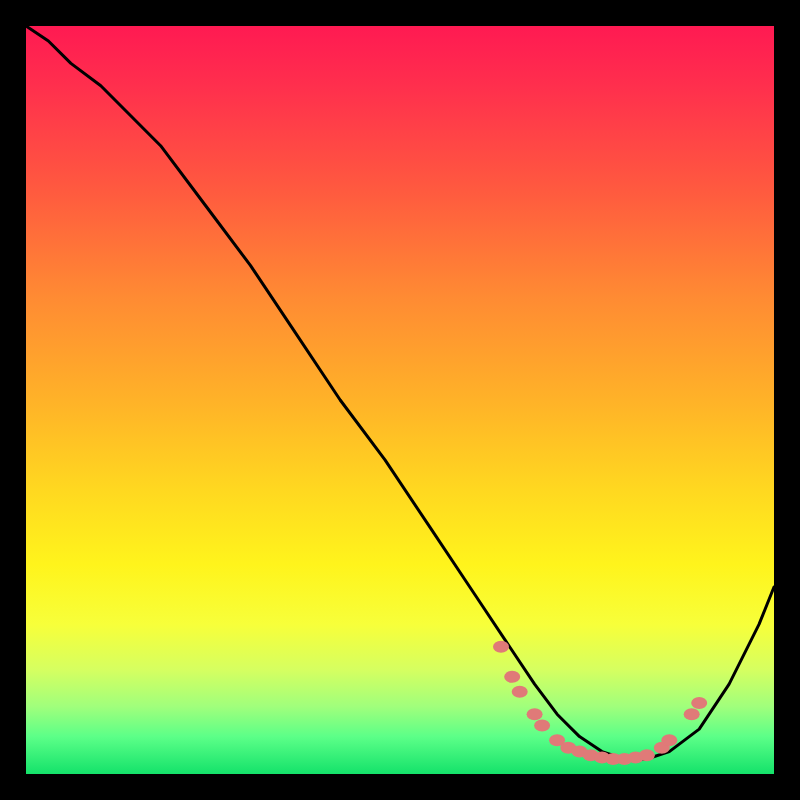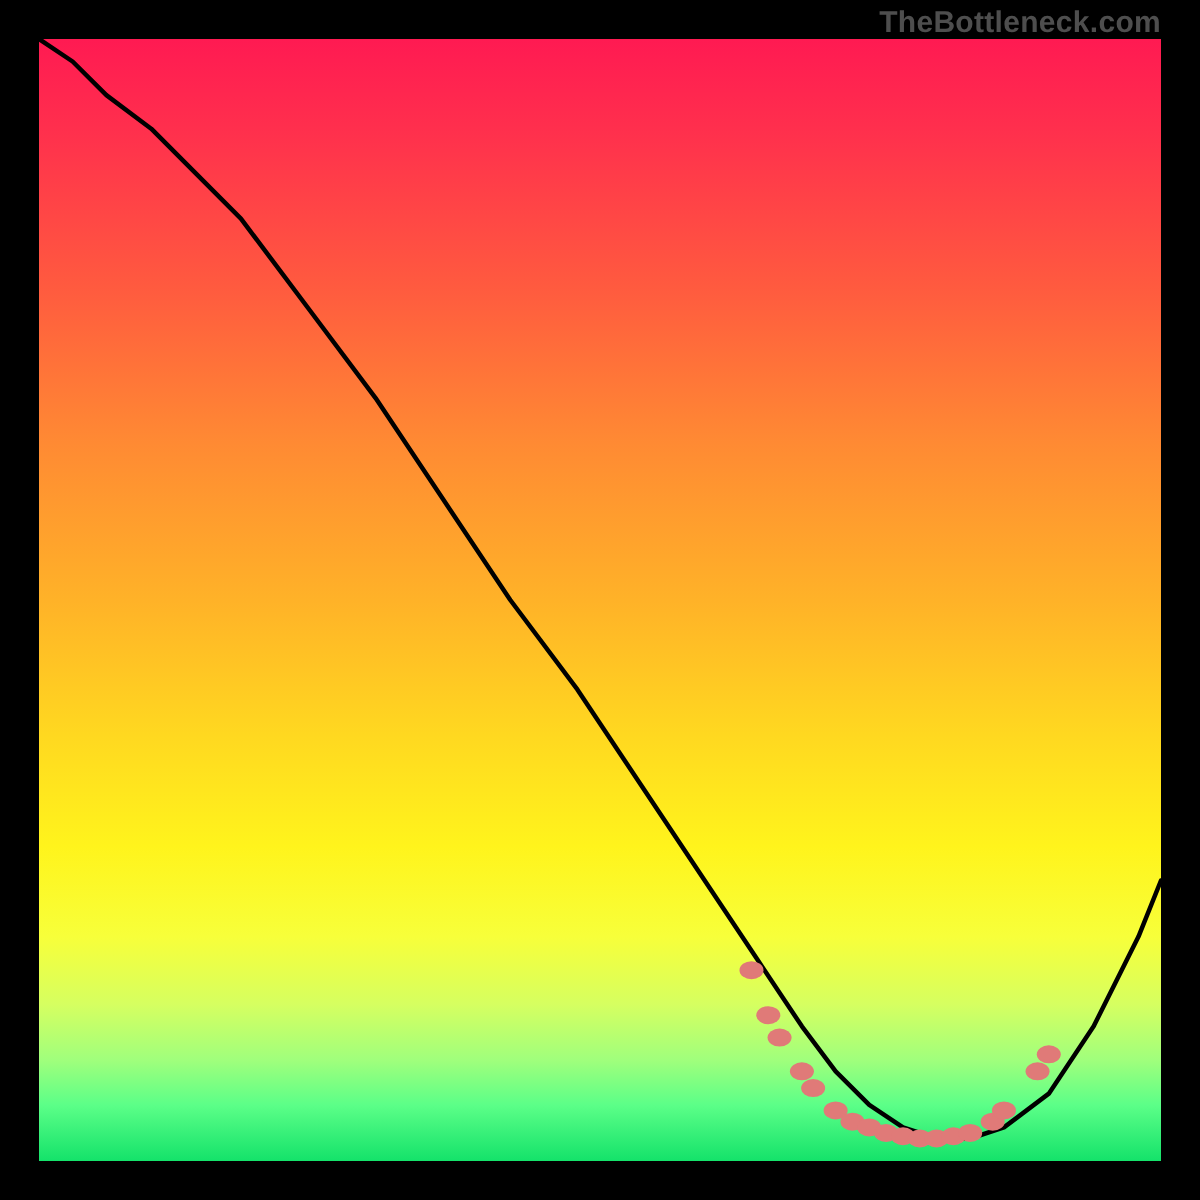--- a/index.html
+++ b/index.html
@@ -21,21 +21,20 @@
       #5cff88 95%,
       #14e26a 100%);}
   .curve{position:absolute;left:0;top:0}
   .markers{position:absolute;left:0;top:0}
   .attrib{position:absolute;right:26px;top:4px;color:#4e4e4e;font-size:20px;font-weight:600;letter-spacing:.2px}
 </style>
 </head>
 <body>
 
 <div class="frame">
-  <div class="attrib">TheBottleneck.com</div>
   <div class="plot">
     <div class="grad"></div>
     <svg class="curve" width="748" height="748" viewBox="0 0 748 748" preserveAspectRatio="none">
       <path id="curve-path" fill="none" stroke="#000" stroke-width="3" stroke-linejoin="round" stroke-linecap="round" d="M0.0 0.0 L22.4 15.0 L44.9 37.4 L74.8 59.8 L104.7 89.8 L134.6 119.7 L179.5 179.5 L224.4 239.4 L269.3 306.7 L314.2 374.0 L359.0 433.8 L403.9 501.2 L448.8 568.5 L478.7 613.4 L508.6 658.2 L531.1 688.2 L553.5 710.6 L576.0 725.6 L598.4 733.0 L620.8 733.0 L643.3 725.6 L673.2 703.1 L703.1 658.2 L733.0 598.4 L748.0 561.0 "></path>
     </svg>
     <svg class="markers" width="748" height="748" viewBox="0 0 748 748" preserveAspectRatio="none">
       <g id="marker-group">
           <ellipse cx="475.0" cy="620.8" rx="8" ry="6" fill="#e07a78"></ellipse>
           <ellipse cx="486.2" cy="650.8" rx="8" ry="6" fill="#e07a78"></ellipse>
           <ellipse cx="493.7" cy="665.7" rx="8" ry="6" fill="#e07a78"></ellipse>

